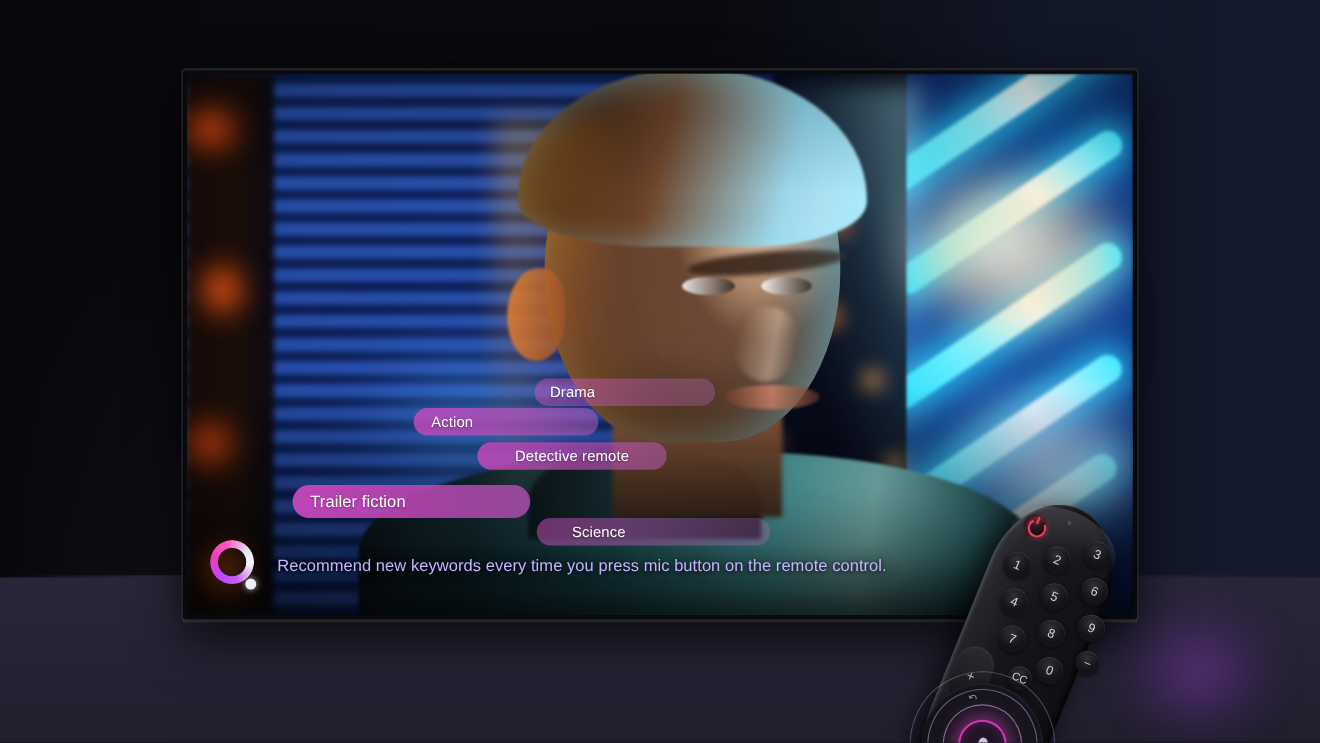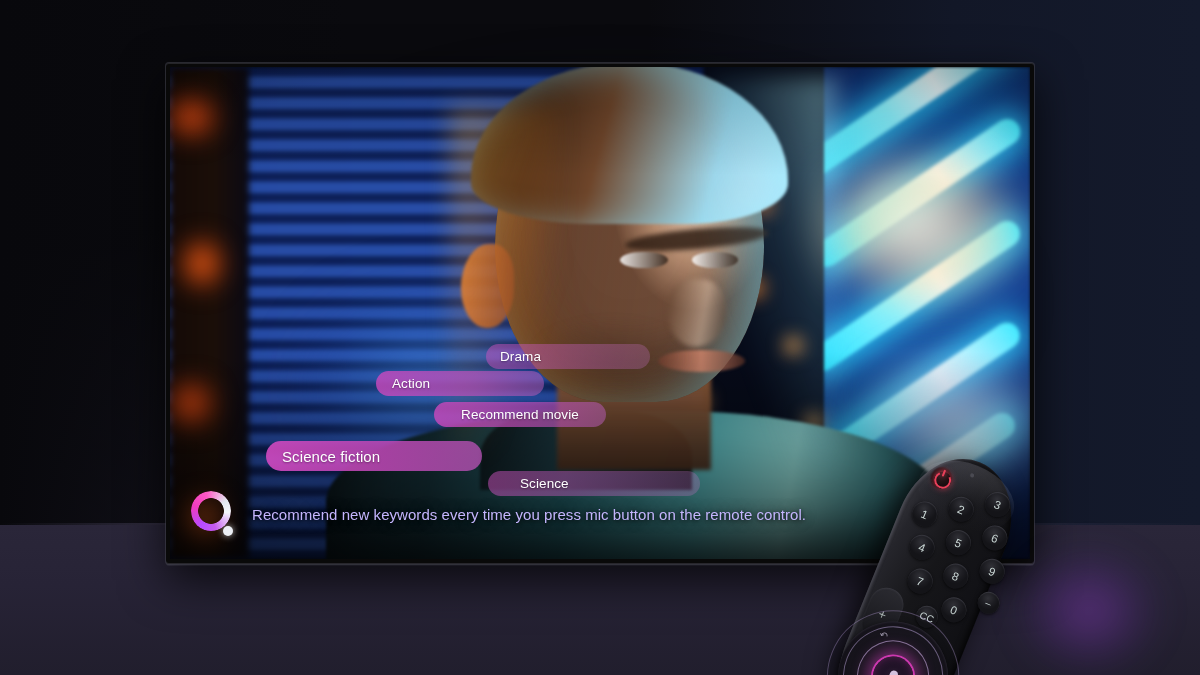--- a/index.html
+++ b/index.html
@@ -453,23 +453,23 @@
         <div class="art-vignette"></div>
       </div>
 
       <div id="overlay">
 
 
         <div class="kw ghost kw-drama">Drama</div>
 
         <div class="kw medium kw-action">Action</div>
 
-        <div class="kw medium kw-detect">Recommend movie</div>
-
-        <div class="kw solid kw-scifi">Science fiction</div>
+        <div class="kw medium kw-detect">Detective remote</div>
+
+        <div class="kw solid kw-scifi">Trailer fiction</div>
 
         <div class="kw ghost kw-trailer">Science</div>
 
         <div id="caption-row">
           <div id="assistant-orb">
             <div class="ring"></div>
             <div class="dot"></div>
           </div>
           <div id="caption-text">Recommend new keywords every time you press mic button on the remote control.</div>
         </div>

